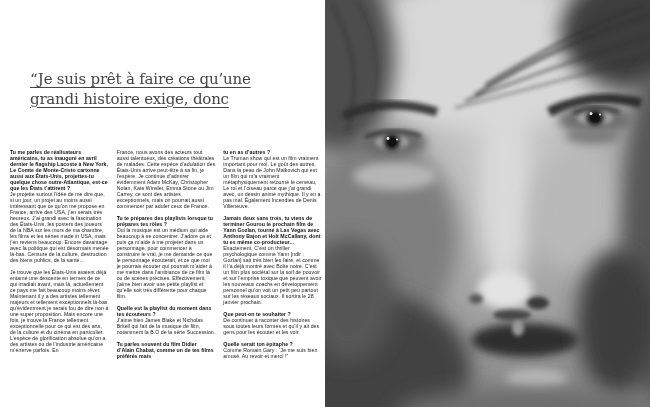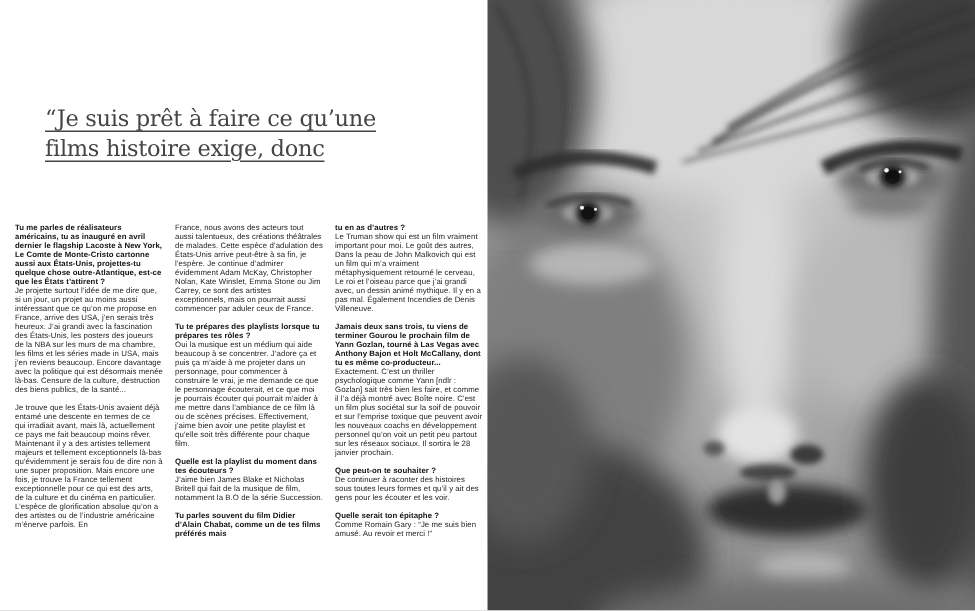--- a/index.html
+++ b/index.html
@@ -64,21 +64,21 @@
 </style>
 </head>
 <body>
 
 <div class="spread">
 
   <div class="page-left">
 
     <div class="pull-quote">
       <div class="pq-line">“Je suis prêt à faire ce qu’une</div>
-      <div class="pq-line">films histoire exige, donc</div>
+      <div class="pq-line">grandi histoire exige, donc</div>
     </div>
 
     <div class="columns">
 
       <div class="col">
         <p class="blk q">Tu me parles de réalisateurs américains, tu as inauguré en avril dernier le flagship Lacoste à New York, Le Comte de Monte-Cristo cartonne aussi aux États-Unis, projettes-tu quelque chose outre-Atlantique, est-ce que les États t’attirent ?</p>
         <p class="blk a">Je projette surtout l’idée de me dire que, si un jour, un projet au moins aussi intéressant que ce qu’on me propose en France, arrive des USA, j’en serais très heureux. J’ai grandi avec la fascination des États-Unis, les posters des joueurs de la NBA sur les murs de ma chambre, les films et les séries made in USA, mais j’en reviens beaucoup. Encore davantage avec la politique qui est désormais menée là-bas. Censure de la culture, destruction des biens publics, de la santé...</p>
         <p class="blk a">Je trouve que les États-Unis avaient déjà entamé une descente en termes de ce qui irradiait avant, mais là, actuellement ce pays me fait beaucoup moins rêver. Maintenant il y a des artistes tellement majeurs et tellement exceptionnels là-bas qu’évidemment je serais fou de dire non à une super proposition. Mais encore une fois, je trouve la France tellement exceptionnelle pour ce qui est des arts, de la culture et du cinéma en particulier. L’espèce de glorification absolue qu’on a des artistes ou de l’industrie américaine m’énerve parfois. En</p>
       </div>
 

